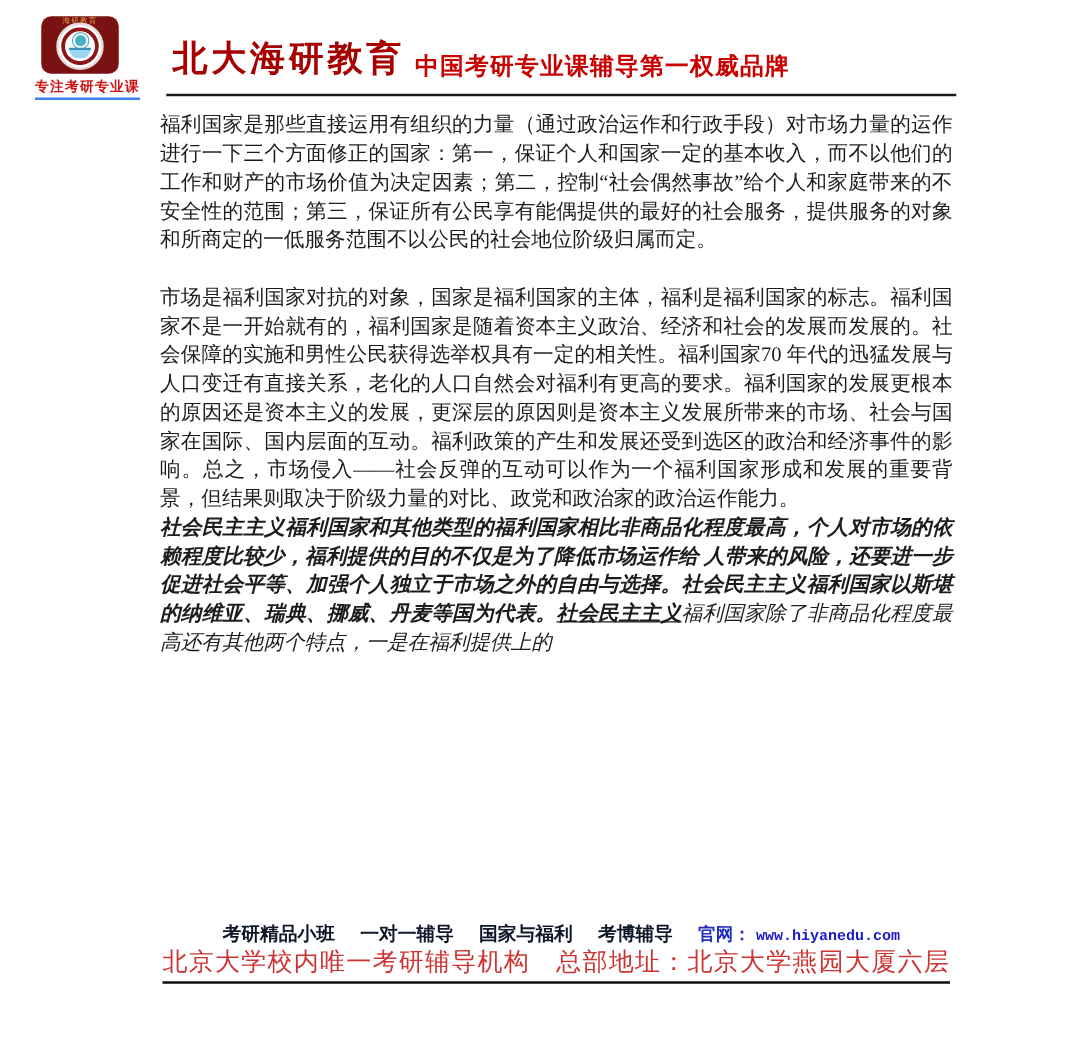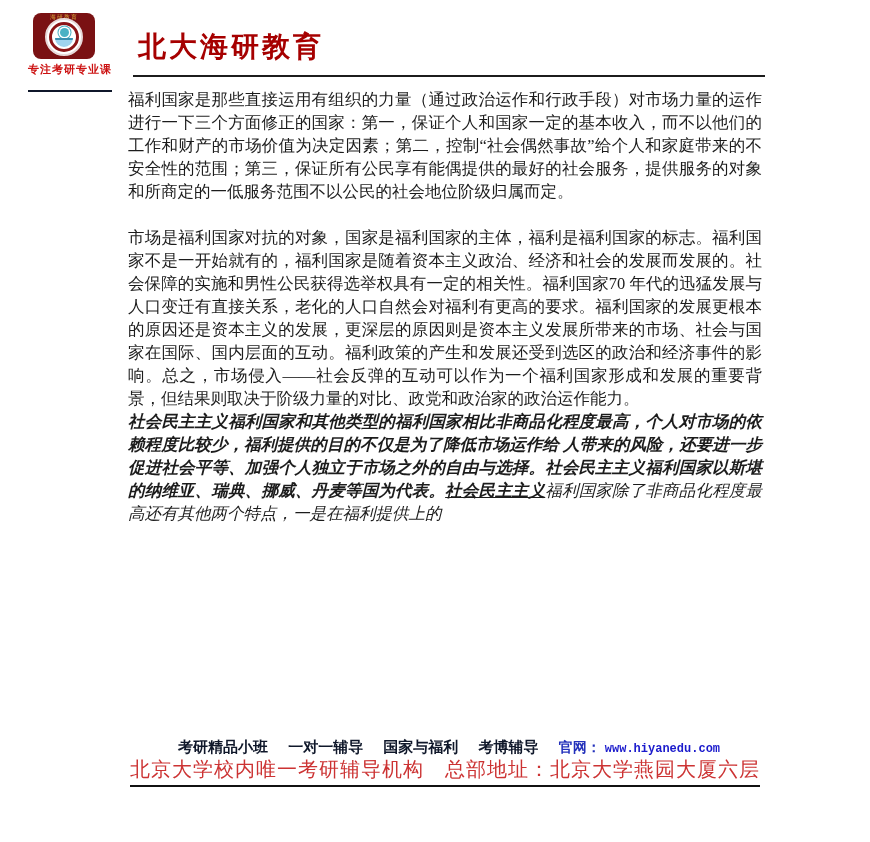--- a/index.html
+++ b/index.html
@@ -53,22 +53,22 @@
     width: 18px; height: 9px;
     background: #9fd4ef;
     border-radius: 0 0 9px 9px;
     border-top: 2px solid #3a8fb0;
   }
   .logo-caption {
     position: absolute; left: 28px; top: 62px;
     font-family: "Liberation Sans", sans-serif;
     font-size: 11px; font-weight: bold; color: #cc1111;
     letter-spacing: 1px;
-    border-bottom: 2px solid #0f172a;
-    padding-bottom: 13px;
+    border-bottom: 2px solid #3b82f6;
+    padding-bottom: 1px;
   }
   .brand-title {
     position: absolute; left: 138px; top: 28px;
     font-family: "Liberation Sans", sans-serif;
     font-size: 28px; font-weight: bold; color: #a60000;
     letter-spacing: 3px; white-space: nowrap;
   }
   .brand-tagline {
     position: absolute; left: 332px; top: 40px;
     font-family: "Liberation Sans", sans-serif;
@@ -136,20 +136,21 @@
     <div class="logo-circle">
       <div class="logo-ring">
         <div class="logo-gear"></div>
         <div class="logo-book"></div>
       </div>
     </div>
   </div>
   <div class="logo-caption">专注考研专业课</div>
 
   <div class="brand-title">北大海研教育</div>
+  <div class="brand-tagline">中国考研专业课辅导第一权威品牌</div>
   <div class="header-rule"></div>
 
   <div class="doc-body">
     <p class="p-gap">福利国家是那些直接运用有组织的力量（通过政治运作和行政手段）对市场力量的运作进行一下三个方面修正的国家：第一，保证个人和国家一定的基本收入，而不以他们的工作和财产的市场价值为决定因素；第二，控制“社会偶然事故”给个人和家庭带来的不安全性的范围；第三，保证所有公民享有能偶提供的最好的社会服务，提供服务的对象和所商定的一低服务范围不以公民的社会地位阶级归属而定。</p>
     <p>市场是福利国家对抗的对象，国家是福利国家的主体，福利是福利国家的标志。福利国家不是一开始就有的，福利国家是随着资本主义政治、经济和社会的发展而发展的。社会保障的实施和男性公民获得选举权具有一定的相关性。福利国家70 年代的迅猛发展与人口变迁有直接关系，老化的人口自然会对福利有更高的要求。福利国家的发展更根本的原因还是资本主义的发展，更深层的原因则是资本主义发展所带来的市场、社会与国家在国际、国内层面的互动。福利政策的产生和发展还受到选区的政治和经济事件的影响。总之，市场侵入——社会反弹的互动可以作为一个福利国家形成和发展的重要背景，但结果则取决于阶级力量的对比、政党和政治家的政治运作能力。</p>
     <p><span class="em-bold-italic">社会民主主义福利国家和其他类型的福利国家相比非商品化程度最高，个人对市场的依赖程度比较少，福利提供的目的不仅是为了降低市场运作给 人带来的风险，还要进一步促进社会平等、加强个人独立于市场之外的自由与选择。社会民主主义福利国家以斯堪的纳维亚、瑞典、挪威、丹麦等国为代表。</span><span class="em-bold-italic-underline">社会民主主义</span><span class="em-italic">福利国家除了非商品化程度最高还有其他两个特点，一是在福利提供上的</span></p>
   </div>
 
   <div class="footer-line1">
     <span class="footer-service">考研精品小班</span>

